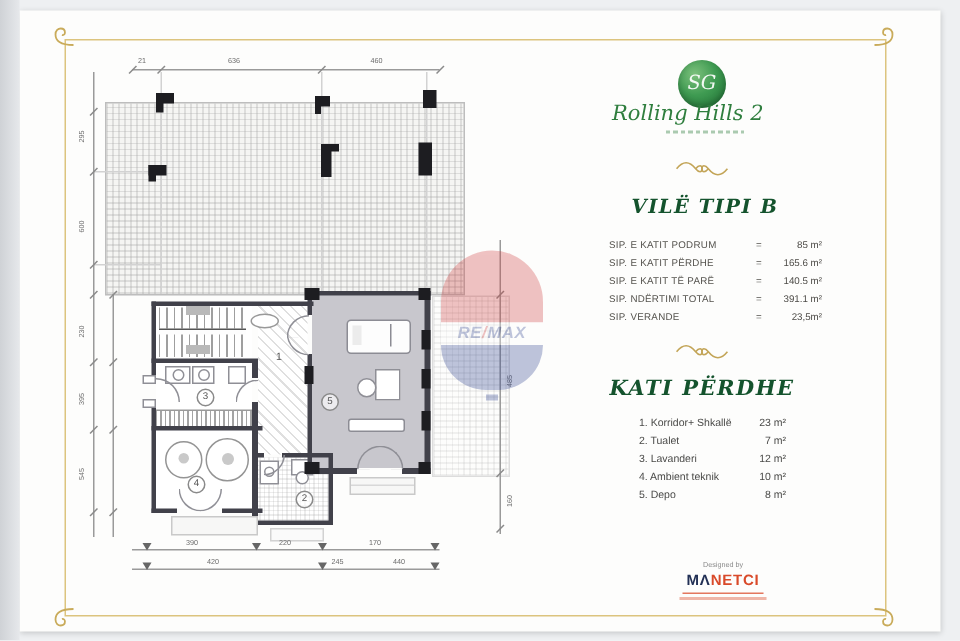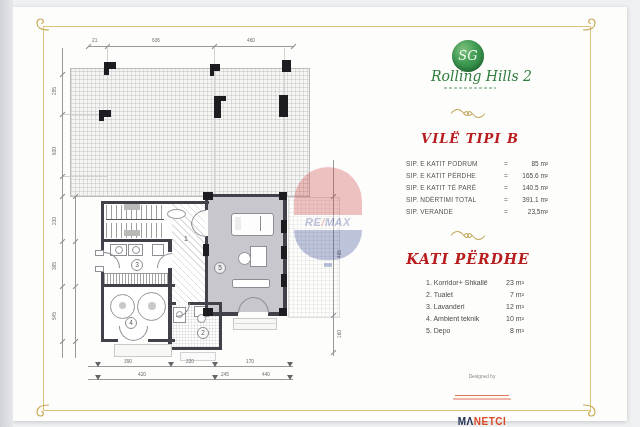--- a/index.html
+++ b/index.html
@@ -45,35 +45,35 @@
   .wm-band{width:68px;height:15px;background:#fff;text-align:center;font-weight:bold;font-style:italic;
            font-size:11px;line-height:15px;letter-spacing:.5px;}
   .wm-bot{width:68px;height:30px;border-radius:0 0 34px 34px;background:#2b3f8e;}
   .wm-basket{width:8px;height:4px;background:#2b3f8e;}
   
   .logo-circle{width:32px;height:32px;border-radius:50%;
      background:radial-gradient(circle at 35% 30%, #7cc07c 0%, #3f9b52 45%, #1e6f33 100%);
      box-shadow:inset 0 -2px 4px rgba(0,0,0,.25);
      text-align:center;line-height:32px;color:rgba(255,255,255,.92);
      font-family:"DejaVu Serif",serif;font-style:italic;font-size:13px;}
-  .brand-name{width:124px;text-align:right;font-family:"DejaVu Serif",serif;font-style:italic;
+  .brand-name{width:124px;text-align:left;font-family:"DejaVu Serif",serif;font-style:italic;
      font-size:14px;color:#2f7e3e;}
   .tagline{width:52px;height:2px;
      background:repeating-linear-gradient(90deg,rgba(47,126,62,.4) 0 3px,transparent 3px 5px);}
   .sec-title{text-align:center;font-family:"DejaVu Serif",serif;font-style:italic;font-weight:bold;
-     color:#b91c1c;letter-spacing:1px;}
+     color:#14532d;letter-spacing:1px;}
   .trow{height:10px;}
   .tlab{position:absolute;left:0;top:0;font-size:6.5px;color:#55534e;letter-spacing:.2px;white-space:nowrap;}
   .teq{position:absolute;left:98px;top:0;font-size:6.5px;color:#55534e;}
   .tval{position:absolute;right:0;top:0;width:38px;text-align:right;font-size:6.5px;color:#4c4a46;white-space:nowrap;}
   .lrow{height:11px;}
   .lname{position:absolute;left:0;top:0;font-size:7px;color:#4a4a48;white-space:nowrap;}
   .larea{position:absolute;right:0;top:0;font-size:7px;color:#4a4a48;white-space:nowrap;}
   .designed{font-size:8px;transform:scale(.6);transform-origin:center top;color:#8a8a8a;width:72px;text-align:center;}
-  .dname{width:72px;text-align:center;font-size:10px;font-weight:bold;letter-spacing:.5px;margin-top:34px;}
+  .dname{width:72px;text-align:center;font-size:10px;font-weight:bold;letter-spacing:.5px;}
   .dm{color:#223055;} .da{color:#223055;} .drest{color:#d94a2a;}
   .dunder{width:54px;height:1px;background:rgba(217,74,42,.75);}
   .dtag{width:58px;height:2px;background:rgba(217,74,42,.4);}
 </style>
 </head>
 <body>
 
 <div class="stage">
   <div class="a paper"></div>
   <div class="a edgeL"></div>

